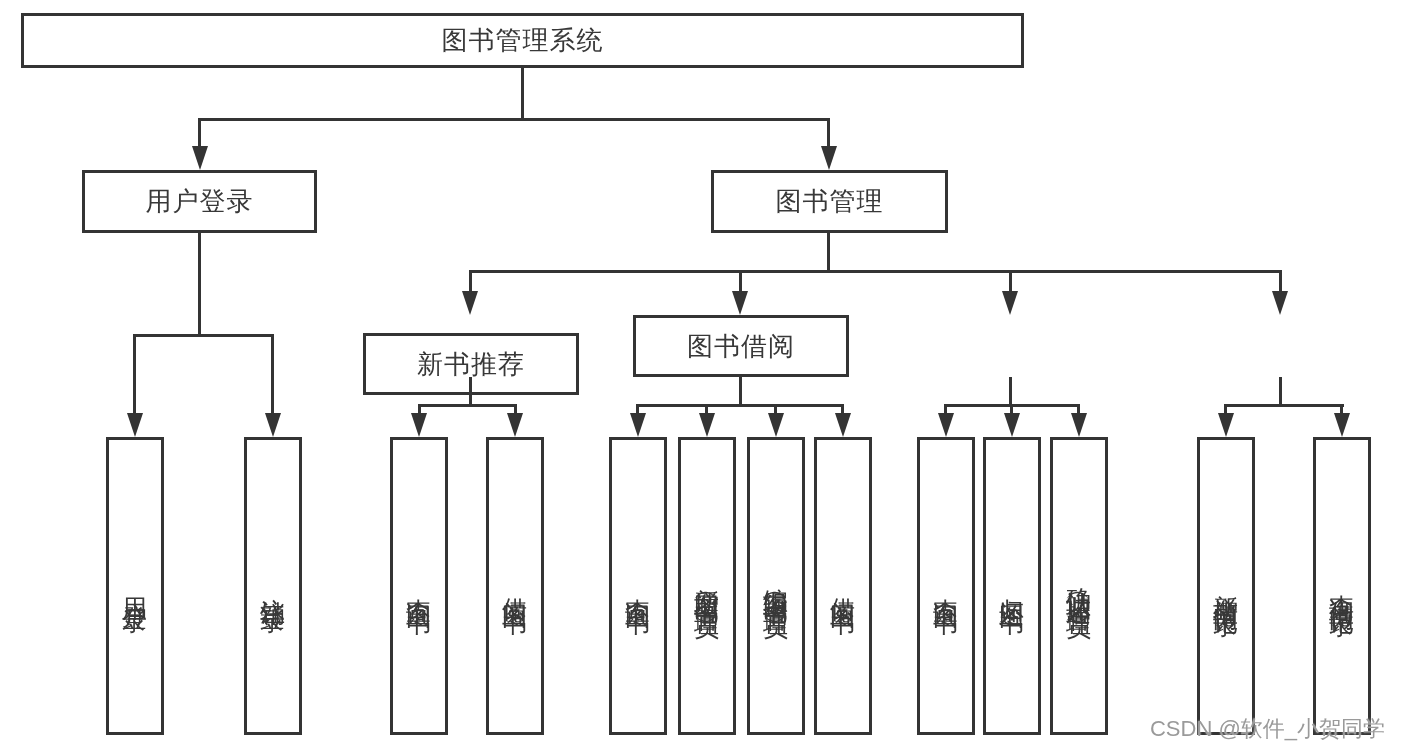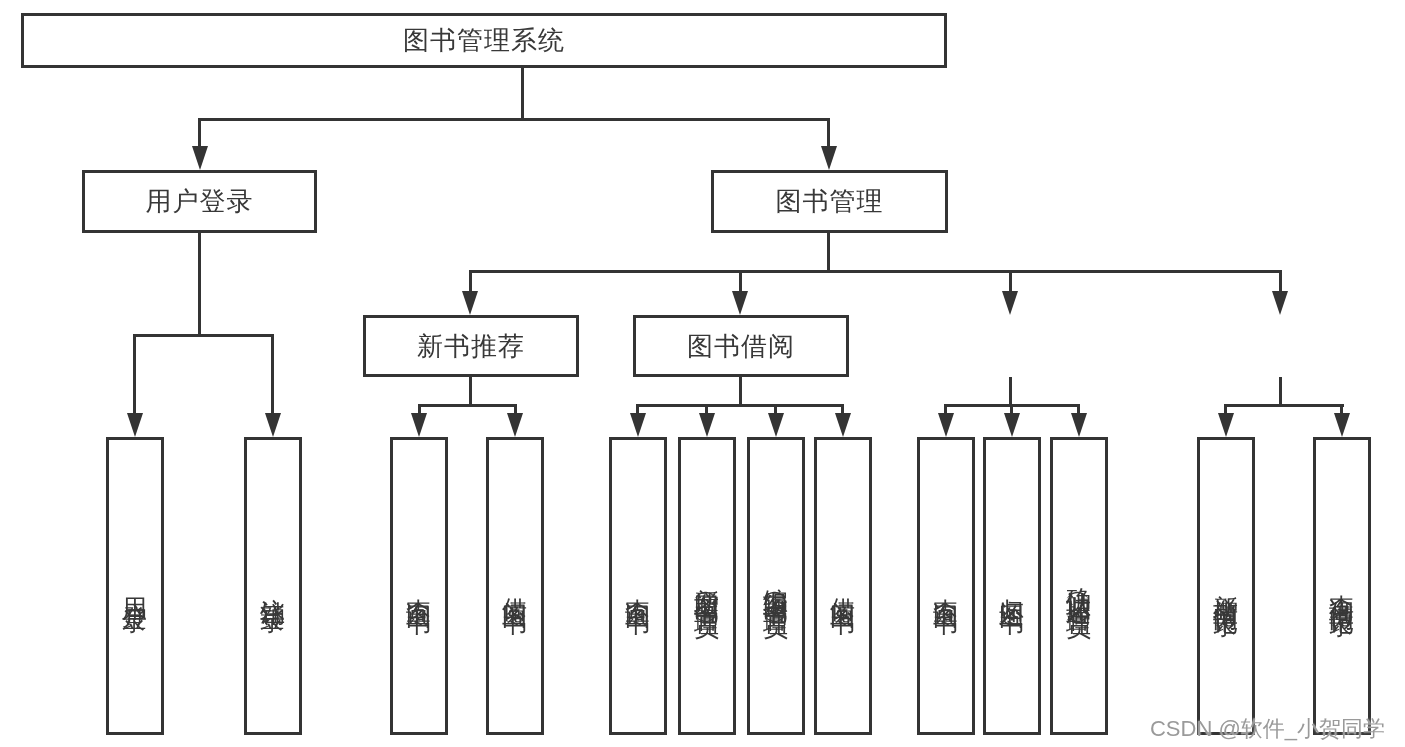--- a/index.html
+++ b/index.html
@@ -27,32 +27,32 @@
     position:absolute;top:714px;right:20px;z-index:5;
     font-size:22px;color:#9a9a9a;white-space:nowrap;
     text-shadow:0 0 2px rgba(255,255,255,0.9);
   }
 </style>
 </head>
 <body>
 
 <div id="stage">
 
-  <div class="box hbox" style="left:21px;top:13px;width:926px;height:55px;">
+  <div class="box hbox" style="left:21px;top:13px;width:1003px;height:55px;">
     <span>图书管理系统</span>
   </div>
 
   <div class="box hbox" style="left:82px;top:170px;width:235px;height:63px;">
     <span>用户登录</span>
   </div>
   <div class="box hbox" style="left:711px;top:170px;width:237px;height:63px;text-align:right;">
     <span>图书管理</span>
   </div>
 
-  <div class="box hbox" style="left:363px;top:315px;width:216px;height:62px;">
+  <div class="box hbox" style="left:363px;top:333px;width:216px;height:62px;">
     <span>新书推荐</span>
   </div>
   <div class="box hbox" style="left:633px;top:315px;width:216px;height:62px;">
     <span>图书借阅</span>
   </div>
 
   <div class="box vbox" style="left:106px;top:437px;width:58px;height:298px;">
     <span>用户登录</span>
   </div>
   <div class="box vbox" style="left:244px;top:437px;width:58px;height:298px;">

